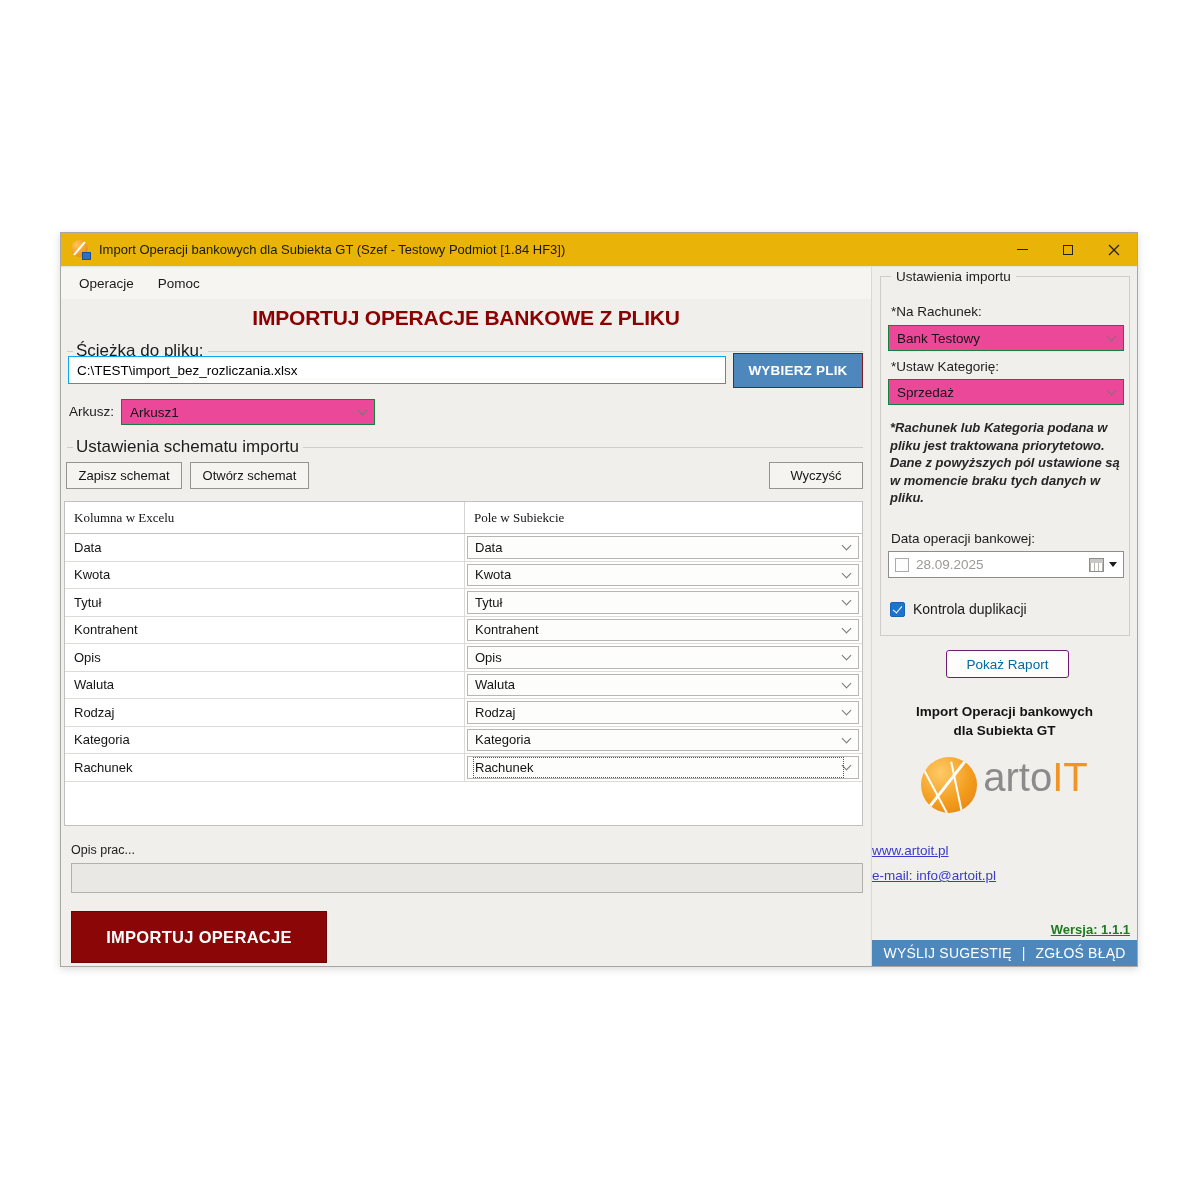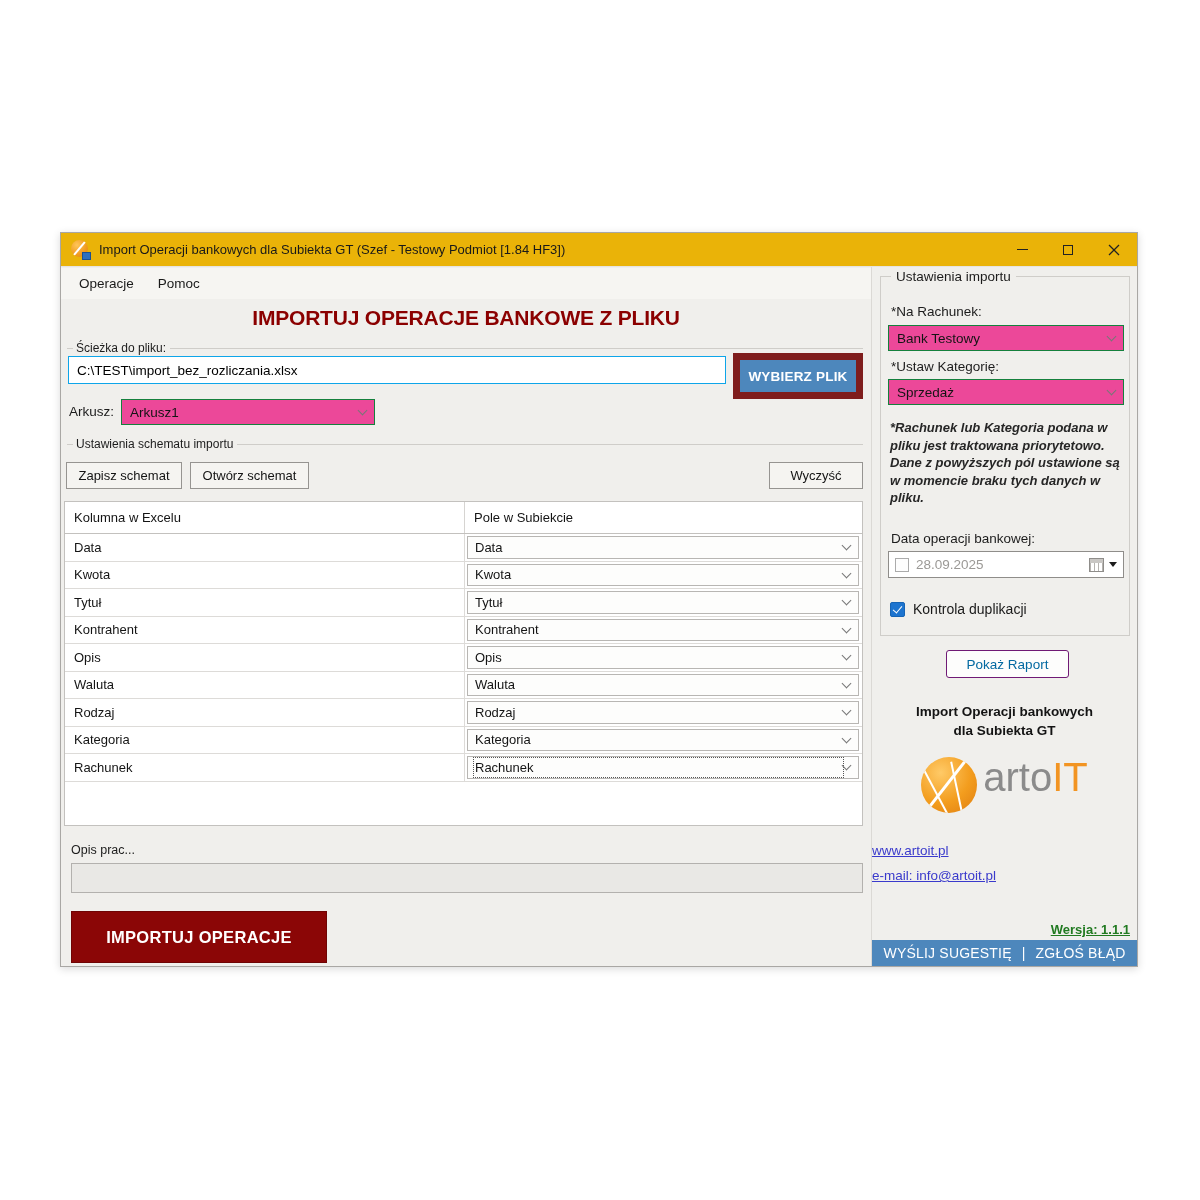--- a/index.html
+++ b/index.html
@@ -32,50 +32,50 @@
   
   .menubar { position:absolute; left:0; top:1px; width:100%; height:31px; background:#f6f5f2;
              display:flex; align-items:center; gap:16px; padding-left:14px; }
   .menu-item { font-size:13.5px; color:#1a1a1a; cursor:default; padding:3px 4px; }
 
   .heading { position:absolute; left:0; top:39px; width:100%; text-align:center;
              font-size:21px; font-weight:700; color:#8b0000; letter-spacing:-0.2px; }
 
   .gb-label-row { position:absolute; display:flex; align-items:center; }
   .gb-dash { width:6px; height:1px; background:#cfcdc9; margin-right:3px; }
-  .gb-label { font-size:12px; color:#1c1c1c; padding:0 4px 0 0; white-space:nowrap; }
+  .gb-label { font-size:17px; color:#1c1c1c; padding:0 4px 0 0; white-space:nowrap; }
   .gb-line { flex:1; height:1px; background:#cfcdc9; }
 
   .file-label-row { left:6px; top:74px; width:796px; }
   .file-input { position:absolute; left:7px; top:89px; width:658px; height:28px; background:#fff;
                 border:1px solid #0ea5e9; font-family:"Liberation Sans",sans-serif;
                 font-size:13.5px; color:#000000; padding:0 8px; }
-  .choose-btn { position:absolute; left:672px; top:86px; width:130px; height:46px; background:#4d87bc;
-                border:7px solid #7f1d1d; color:#fff; font-weight:700; font-size:13.5px;
+  .choose-btn { position:absolute; left:672px; top:86px; width:130px; height:35px; background:#4d87bc;
+                border:1px solid #7f1d1d; color:#fff; font-weight:700; font-size:13.5px;
                 font-family:"Liberation Sans",sans-serif; cursor:pointer; letter-spacing:.2px; }
 
   .sheet-label { position:absolute; left:8px; top:137px; font-size:13.5px; color:#1c1c1c; }
   .dropdown { background:#ec4899; border:1px solid #15803d; display:flex; align-items:center;
               font-size:13.5px; color:#141414; padding:0 8px; cursor:default; }
   .sheet-dd { position:absolute; left:60px; top:132px; width:254px; height:26px; }
   .chev { width:7px; height:7px; border-right:1.4px solid #777; border-bottom:1.4px solid #777;
           transform:rotate(45deg); margin-left:auto; margin-top:-3px; flex:0 0 auto; }
 
   .schema-label-row { left:6px; top:170px; width:796px; }
 
   .btn { background:#f5f4f1; border:1px solid #969491; font-size:13px; color:#141414;
          font-family:"Liberation Sans",sans-serif; cursor:pointer; }
   .save-btn  { position:absolute; left:5px;   top:195px; width:116px; height:27px; }
   .open-btn  { position:absolute; left:129px; top:195px; width:119px; height:27px; }
   .clear-btn { position:absolute; left:708px; top:195px; width:94px;  height:27px; }
 
   .map-table { position:absolute; left:3px; top:234px; width:799px; height:325px; background:#fff;
                border:1px solid #c3c1be; overflow:hidden; }
   .map-header { display:flex; height:32px; border-bottom:1px solid #c3c1be; }
-  .map-header .hc { font-size:13px; color:#141414; display:flex; align-items:center; padding-left:9px; }
+  .map-header .hc { font-size:13px; color:#141414; display:flex; align-items:center; padding-left:9px;font-family:Liberation Serif, serif; }
   .hc1 { width:400px; border-right:1px solid #d6d4d1; }
   .hc2 { flex:1; }
   .map-row { display:flex; height:27.5px; border-bottom:1px solid #dddbd8; }
   .cell-excel { width:400px; border-right:1px solid #dddbd8; font-size:13px; color:#141414;
                 display:flex; align-items:center; padding-left:9px; }
   .cell-combo { flex:1; display:flex; align-items:center; padding:2px 3px 2px 2px; }
   .combo { flex:1; height:100%; background:#fdfdfc; border:1px solid #b8b6b3;
            display:flex; align-items:center; padding:0 6px; position:relative; }
   .combo .combo-text { font-size:13px; color:#141414; flex:1; padding:2px 1px; }
   .combo.focused .combo-text { outline:1px dotted #555; outline-offset:0px; }

